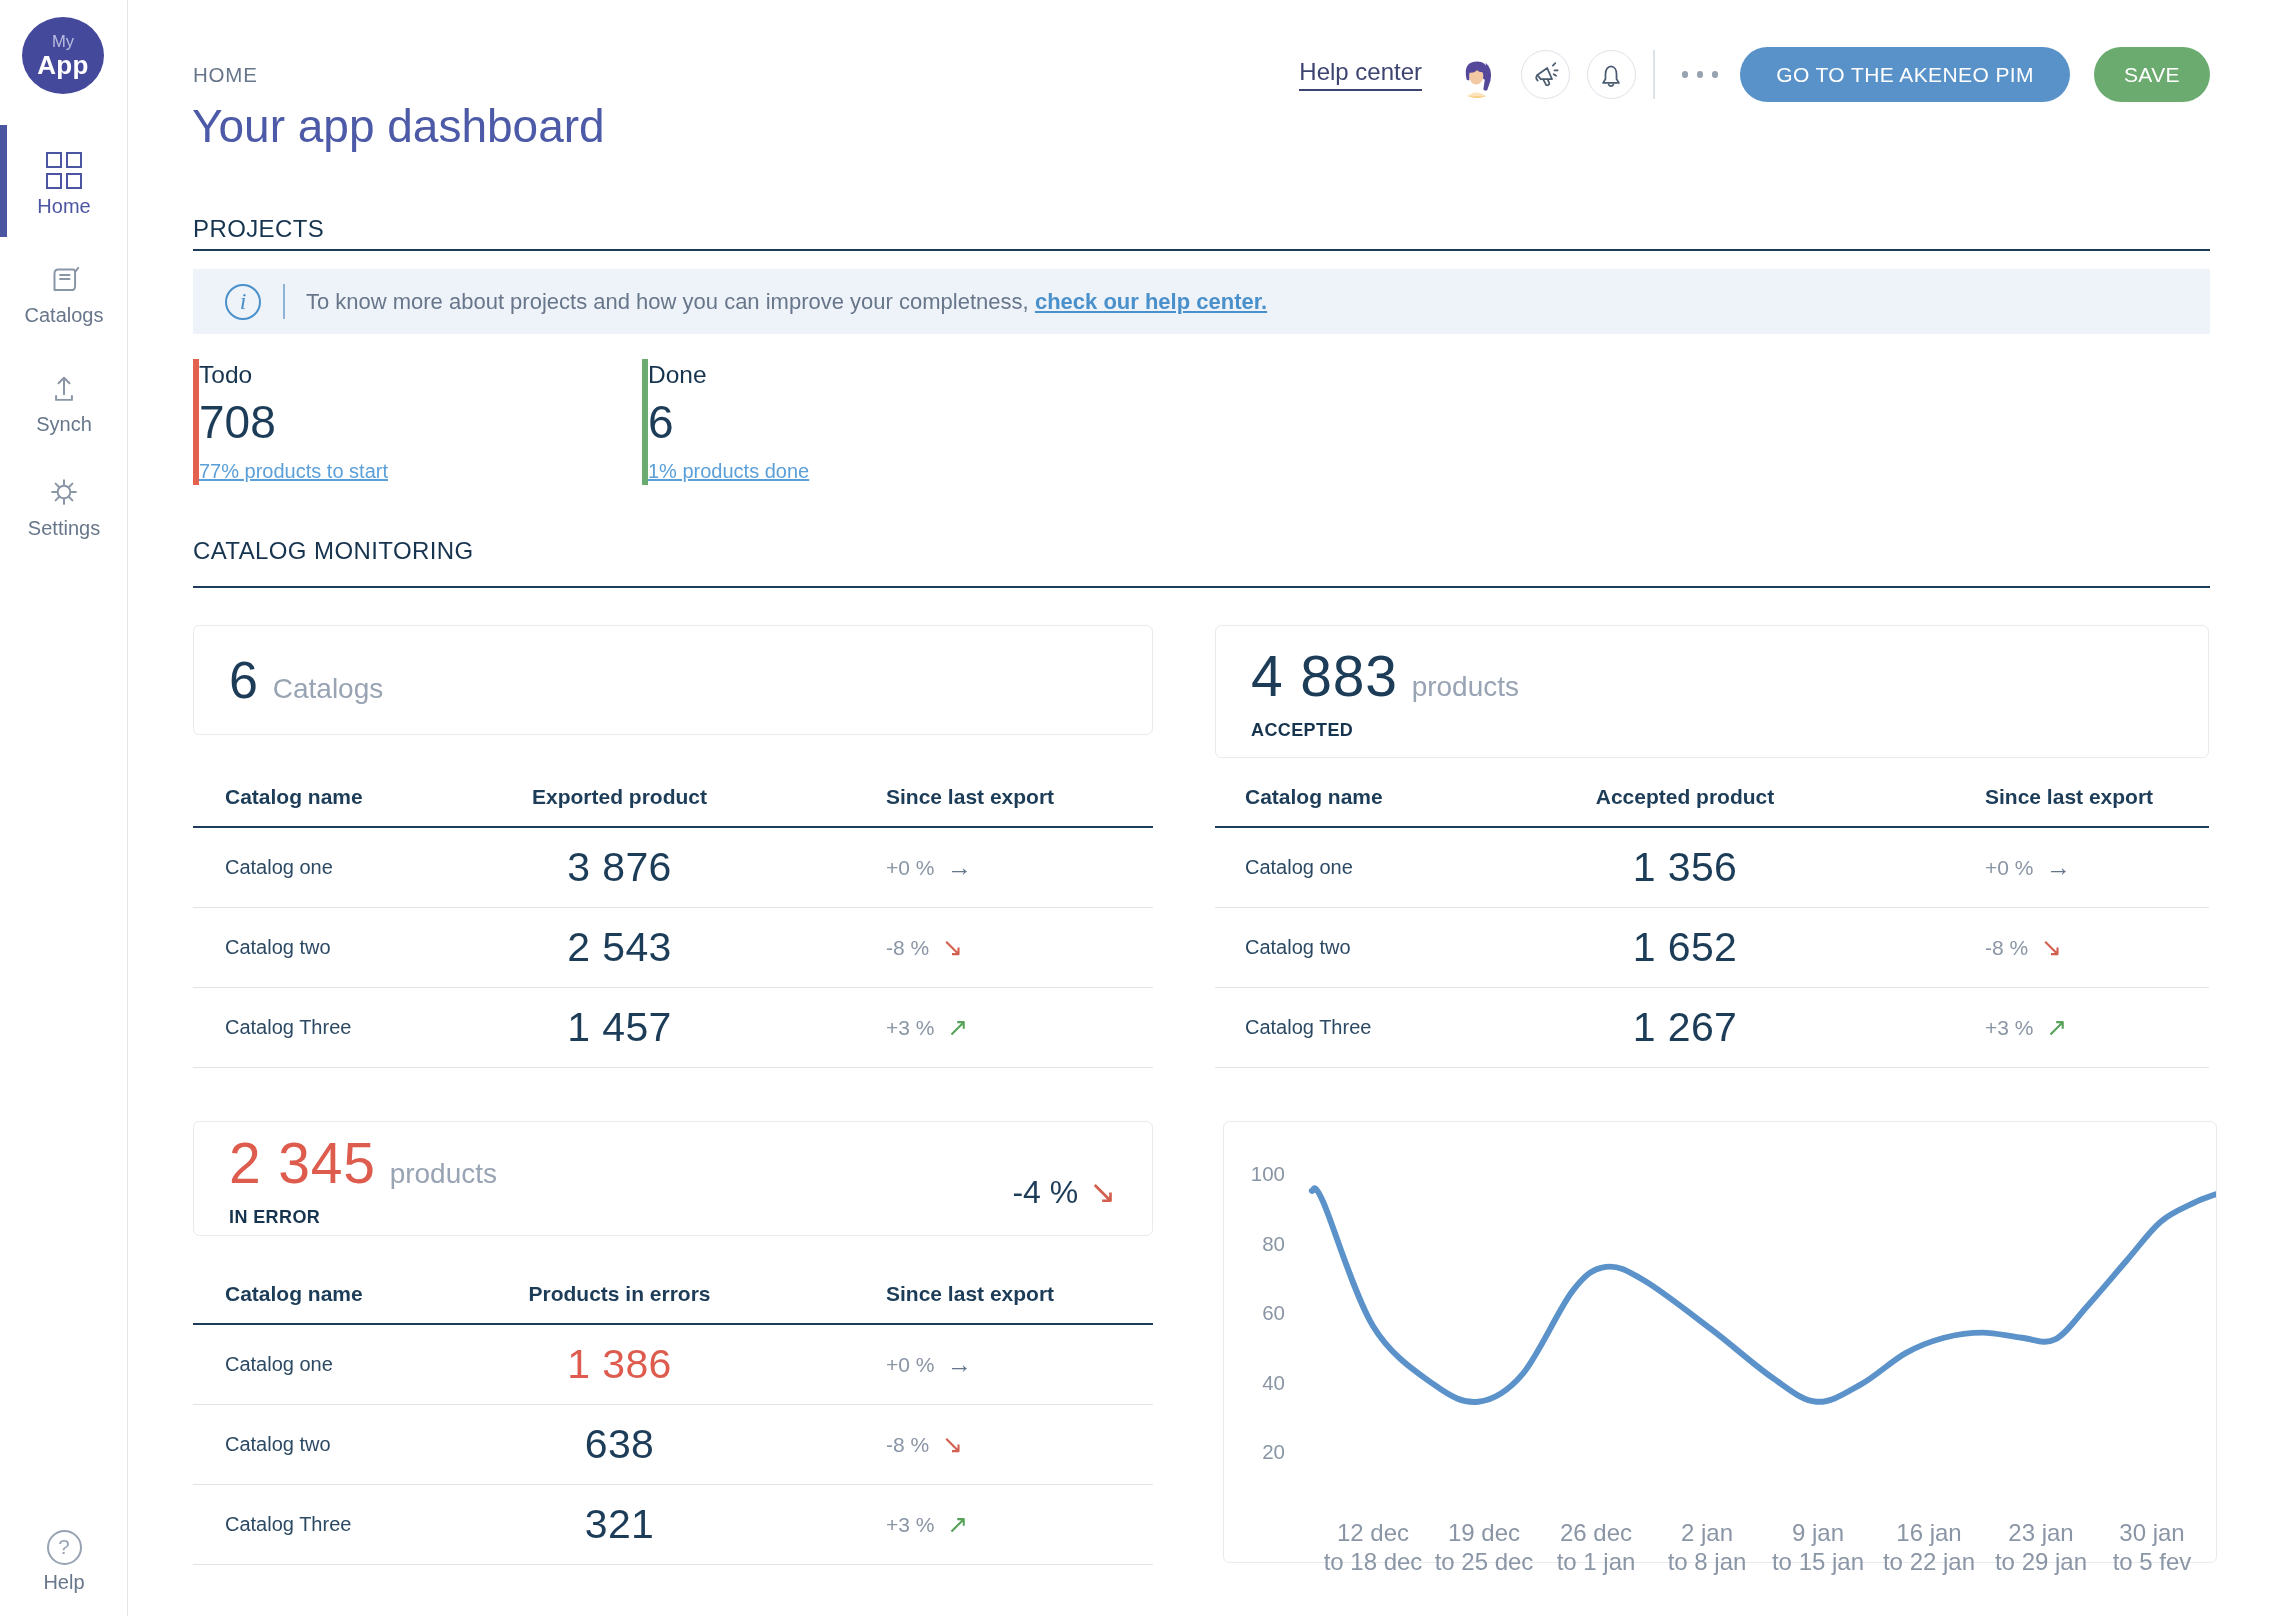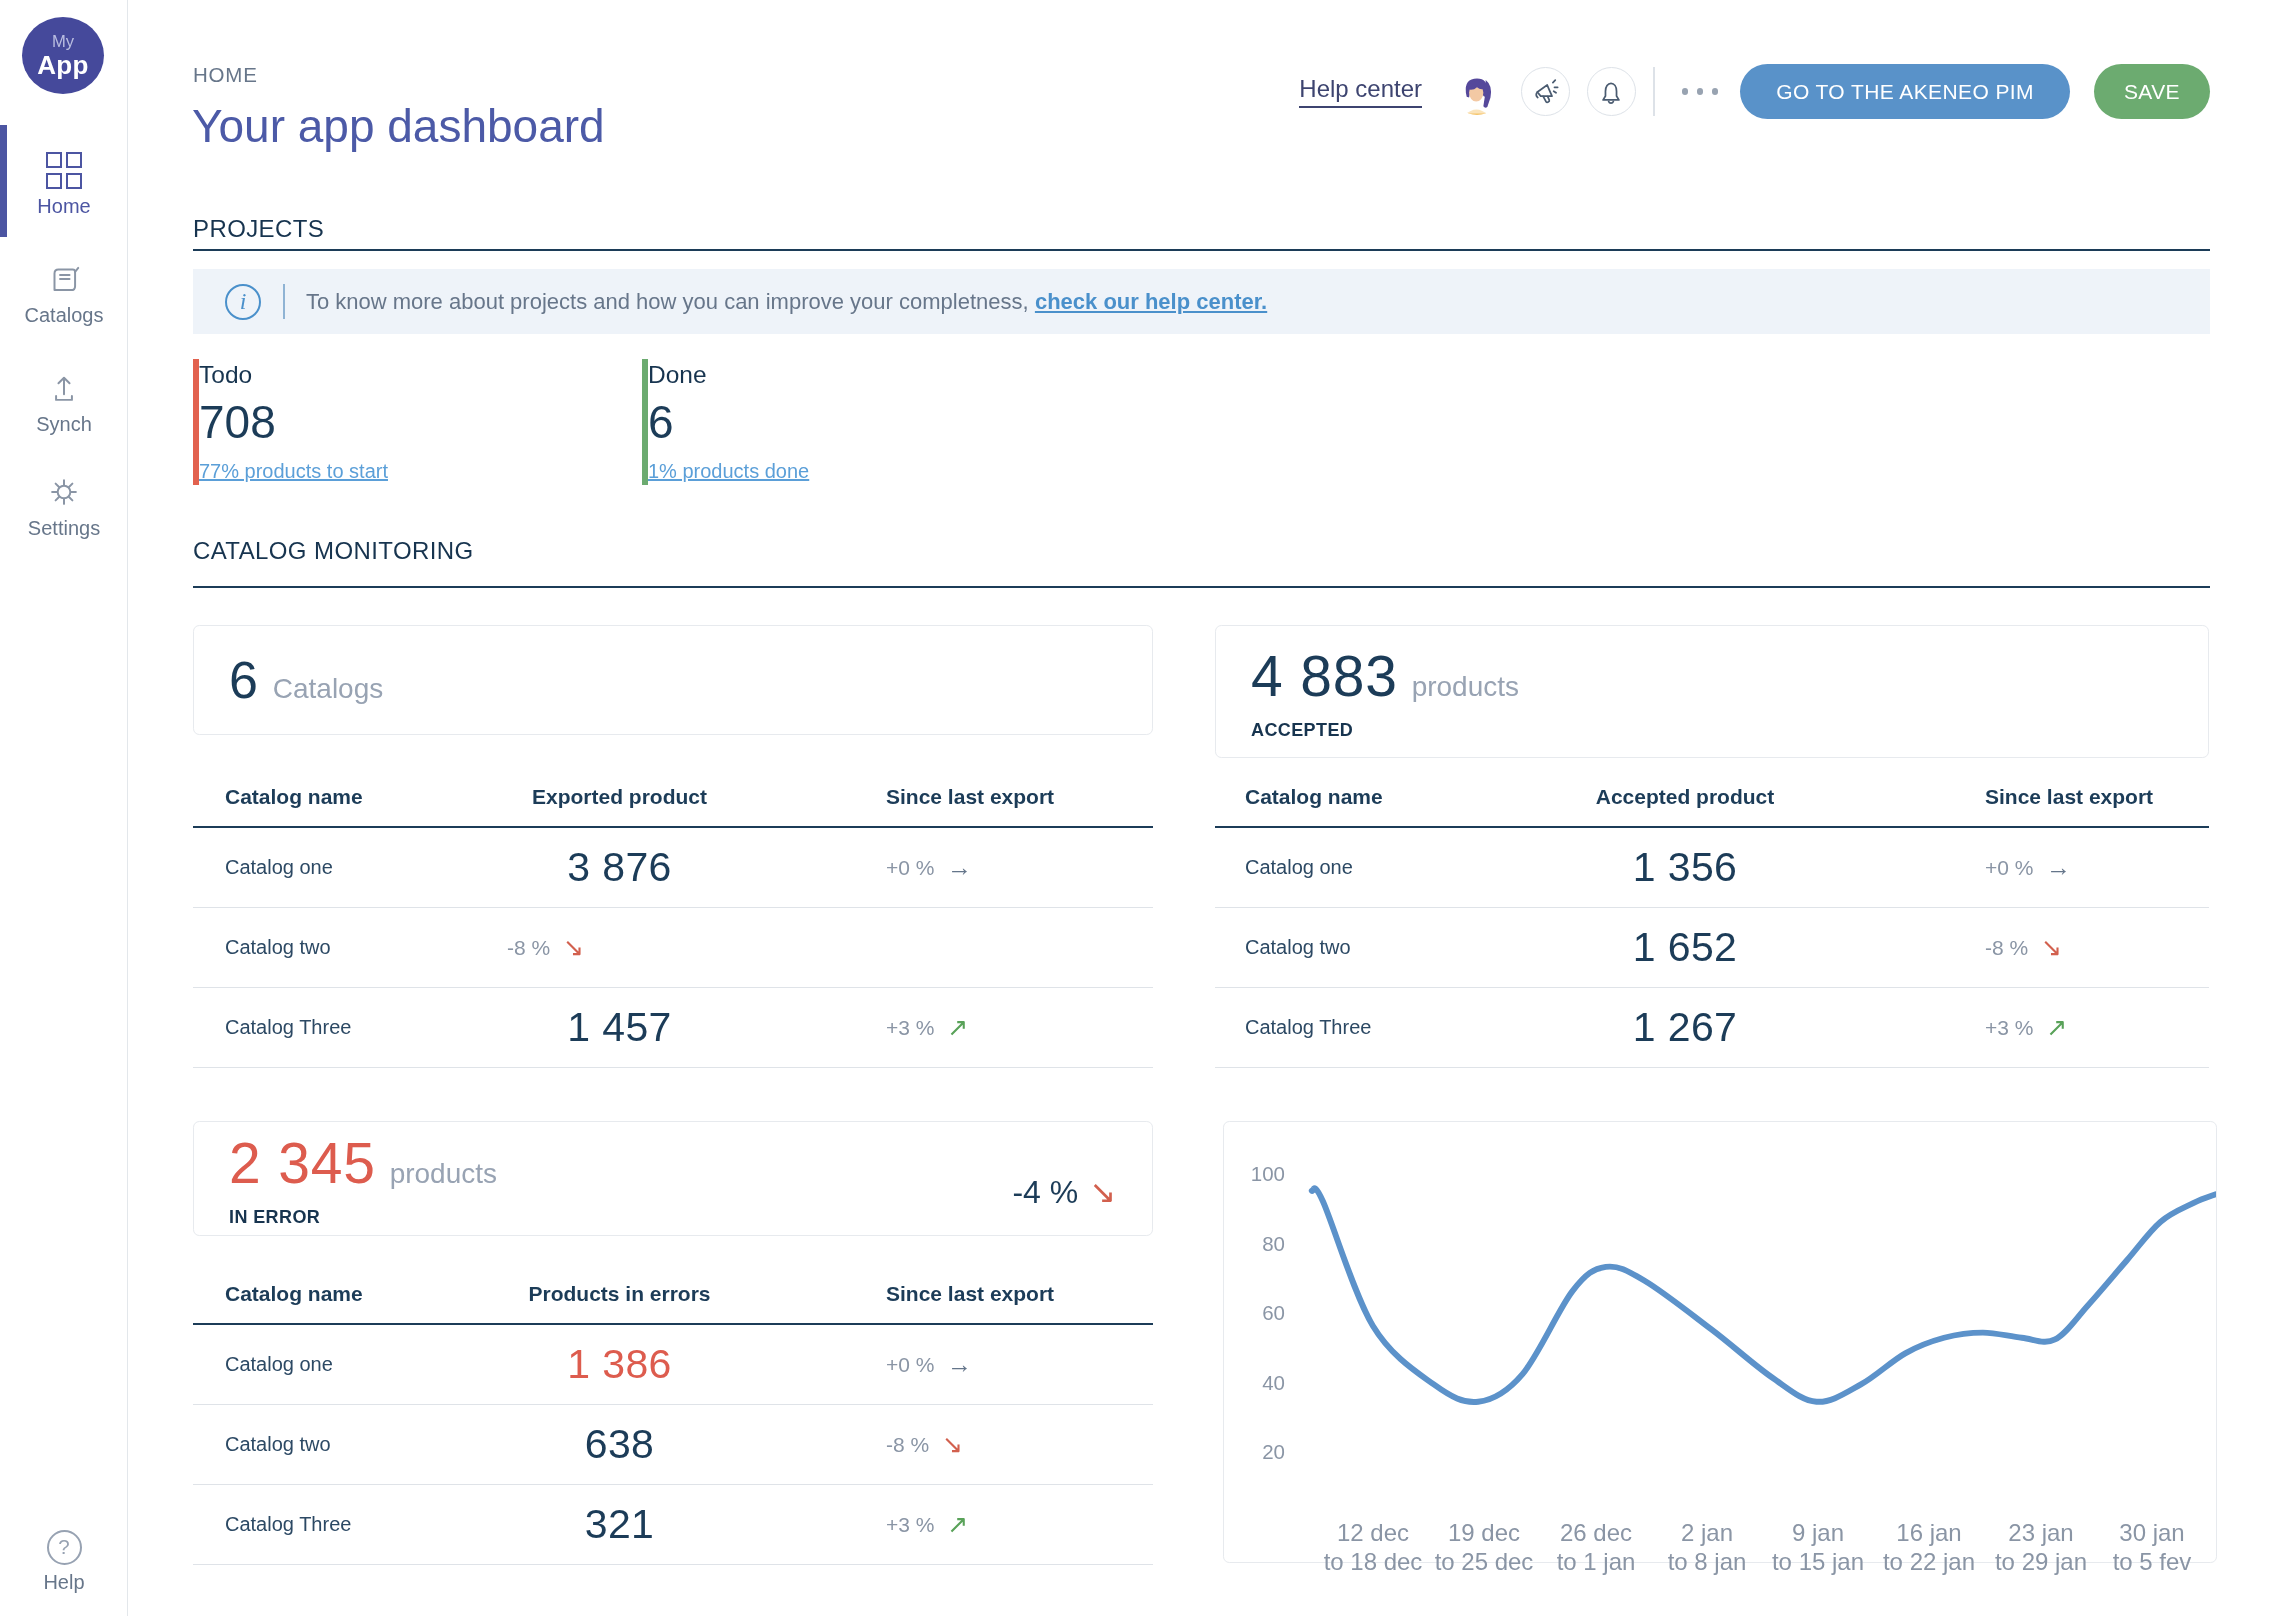--- a/index.html
+++ b/index.html
@@ -19,21 +19,21 @@
   .nav-item .lbl { font-size:20px; color:#67768a; margin-top:6.3px; }
   .nav-item.active .lbl { color:#4c55a2; }
   .sq-grid { display:grid; grid-template-columns:16px 16px; grid-gap:4.7px; }
   .sq { width:16px; height:16px; border:2.4px solid #4c55a2; }
   .help-item { position:absolute; bottom:22px; }
   .qcircle { width:35px; height:35px; border:2.4px solid #97a2b2; border-radius:50%;
              display:flex; align-items:center; justify-content:center; font-size:20.5px; color:#97a2b2; }
   
   .breadcrumb { position:absolute; left:193px; top:63px; font-size:20.5px; letter-spacing:0.8px; color:#67768a; }
   .page-title { position:absolute; left:192px; top:99px; font-size:46px; color:#4c5aa7; font-weight:400; }
-  .hdr-right { position:absolute; right:63px; top:63px; height:57px; display:flex; align-items:center; }
+  .hdr-right { position:absolute; right:63px; top:46px; height:57px; display:flex; align-items:center; }
   .helpcenter { font-size:24px; color:#3d4470; border-bottom:2.4px solid #3d4470; padding-bottom:3.2px; cursor:pointer; margin-right:32px; }
   .avatar { width:46px; height:46px; border-radius:50%; overflow:hidden; margin-right:20.5px; cursor:pointer; }
   .iconbtn { width:49px; height:49px; border:1.6px solid #dde2e8; border-radius:50%; background:#fff;
              display:flex; align-items:center; justify-content:center; margin-right:17.4px; cursor:pointer; }
   .vdiv { width:1.6px; height:49px; background:#dde2e8; margin:0 16px 0 0; }
   .dots { display:flex; gap:8.7px; margin:0 22px 0 11px; cursor:pointer; }
   .dots i { width:6.3px; height:6.3px; border-radius:50%; background:#98a3b1; }
   .btn { height:55px; border-radius:28px; border:none; color:#fff; font-size:21px;
          font-family:inherit; letter-spacing:0.4px; cursor:pointer; }
   .btn-blue { background:#5992c9; padding:0 36px; margin-right:24px; }
@@ -246,20 +246,21 @@
       <div class="trow">
         <div class="tname">Catalog one</div>
         <div class="tval">3 876</div>
         <div class="tchg">
           <span>+0 %</span>
           <span class="arrow" data-dir="flat"></span>
         </div>
       </div>
       <div class="trow">
         <div class="tname">Catalog two</div>
+        <div class="tval">2 543</div>
         <div class="tchg">
           <span>-8 %</span>
           <span class="arrow" data-dir="down"></span>
         </div>
       </div>
       <div class="trow">
         <div class="tname">Catalog Three</div>
         <div class="tval">1 457</div>
         <div class="tchg">
           <span>+3 %</span>

